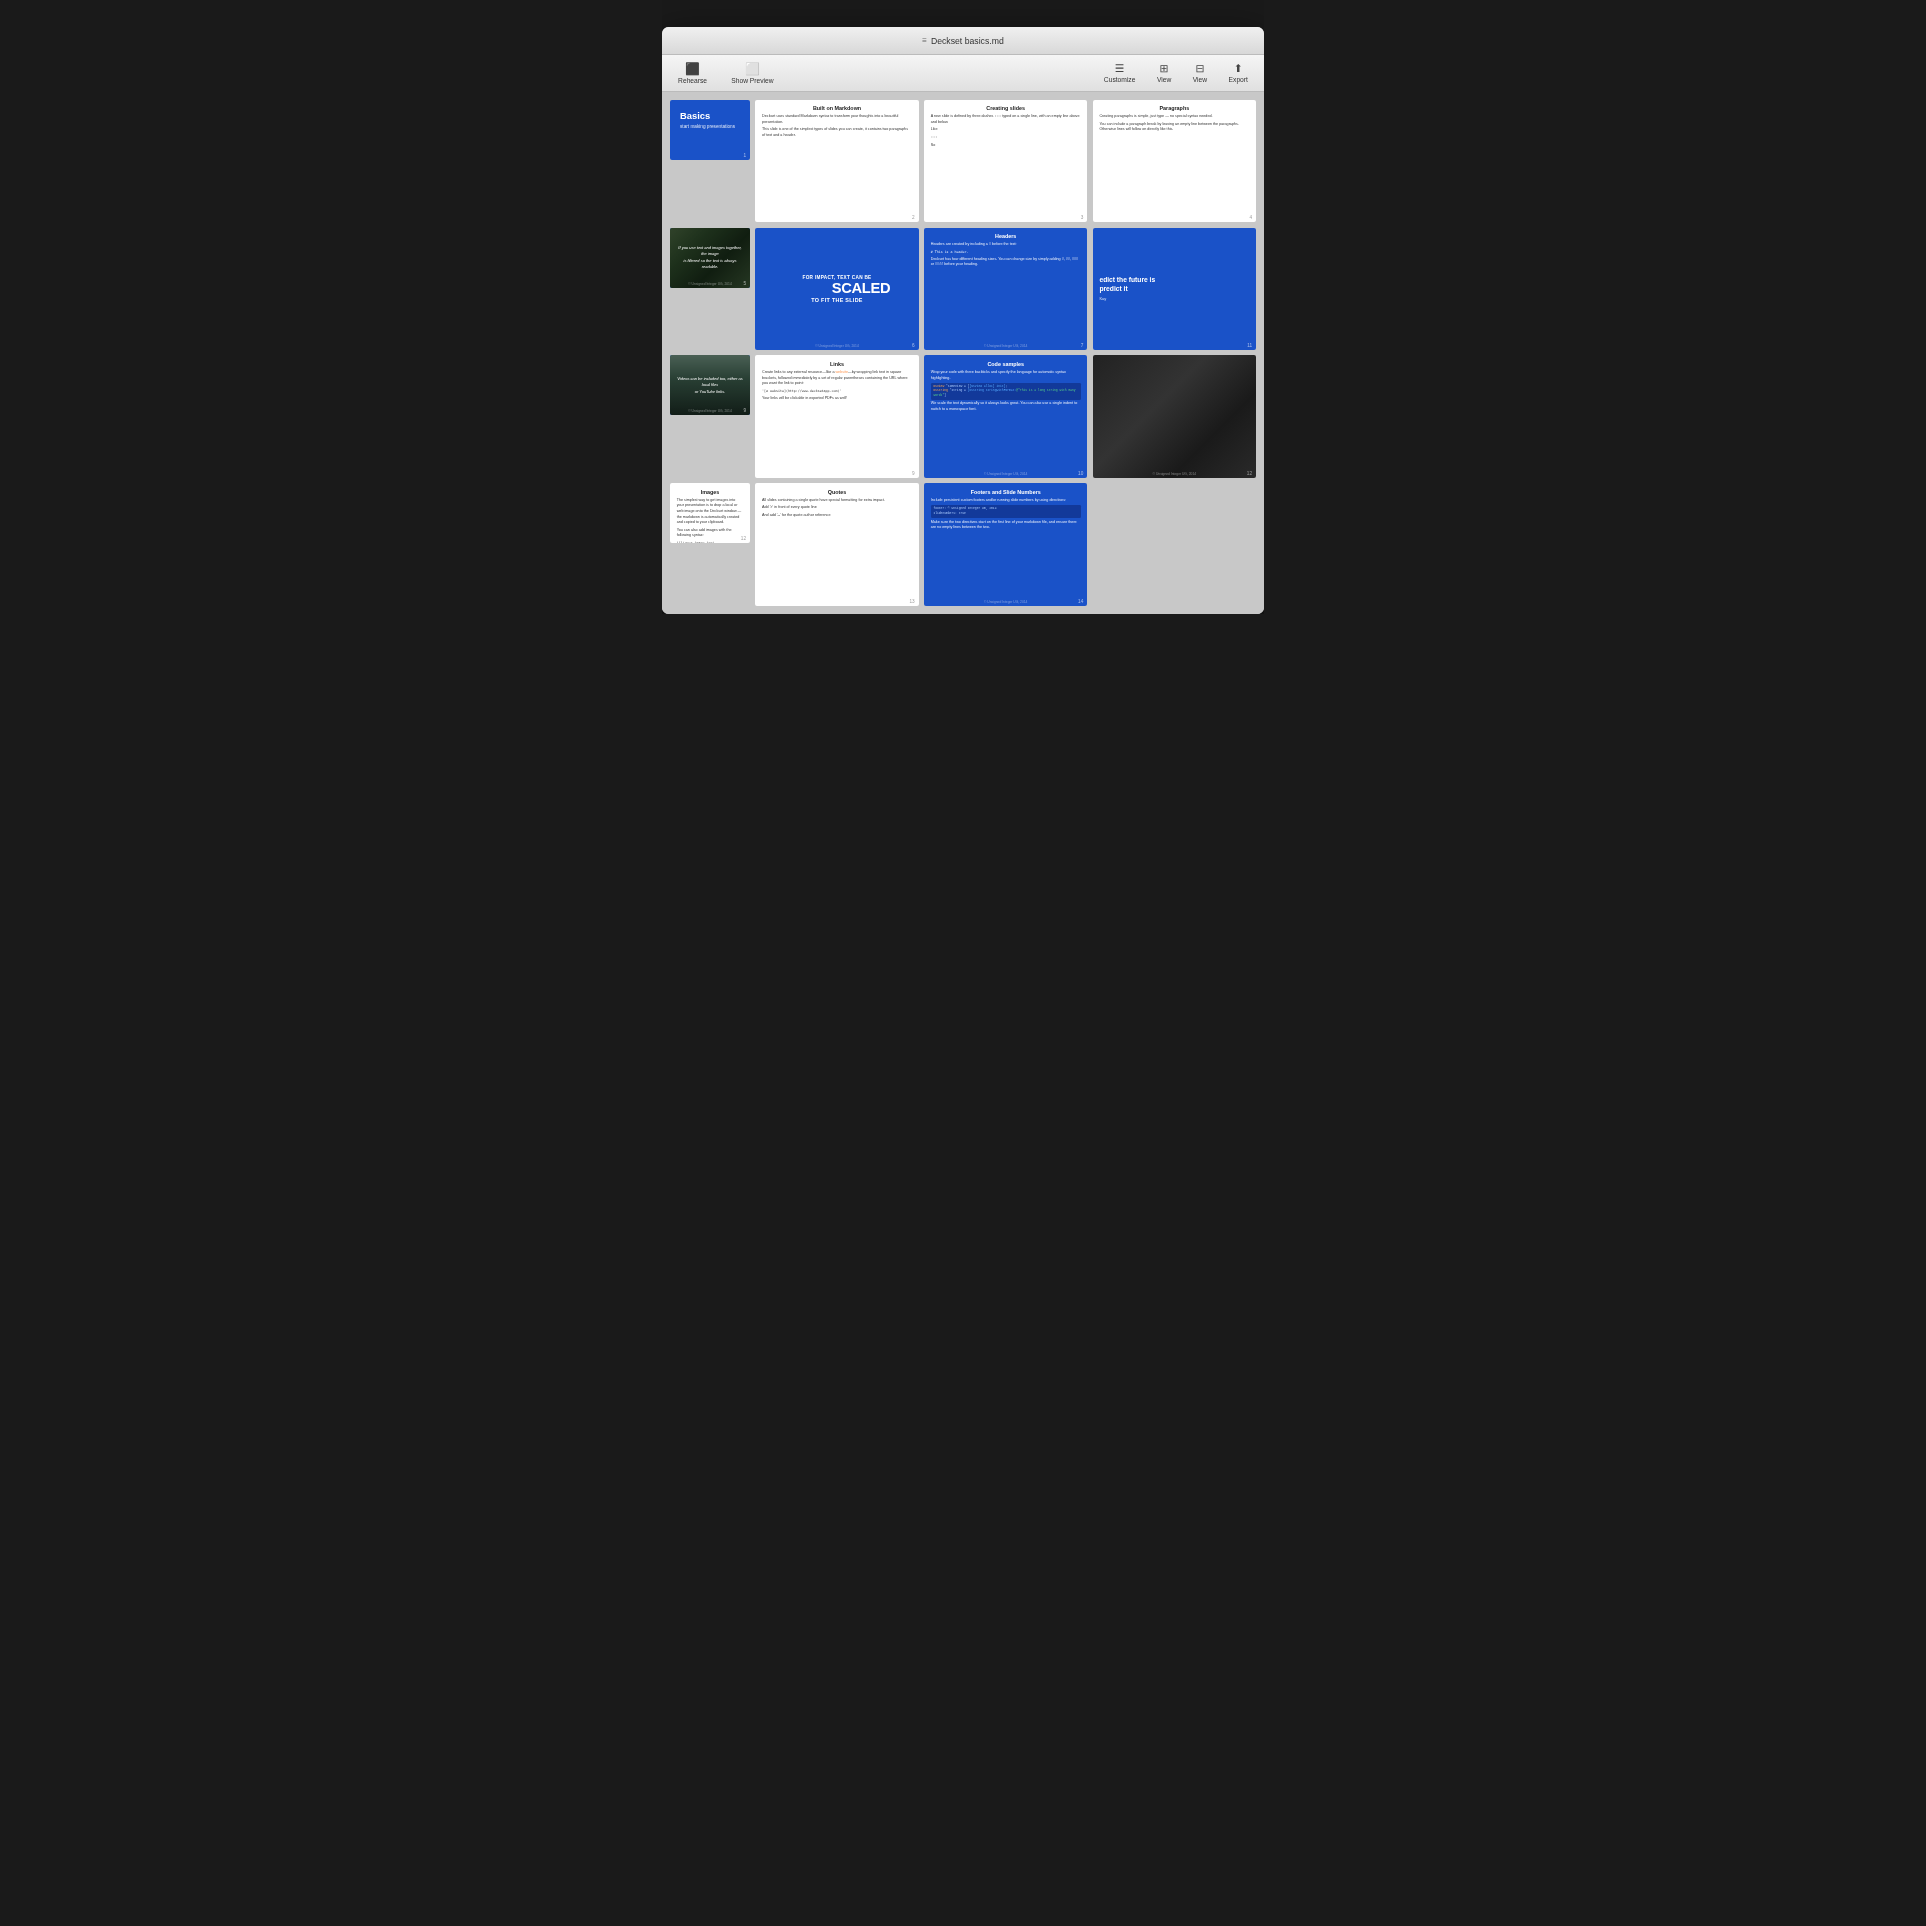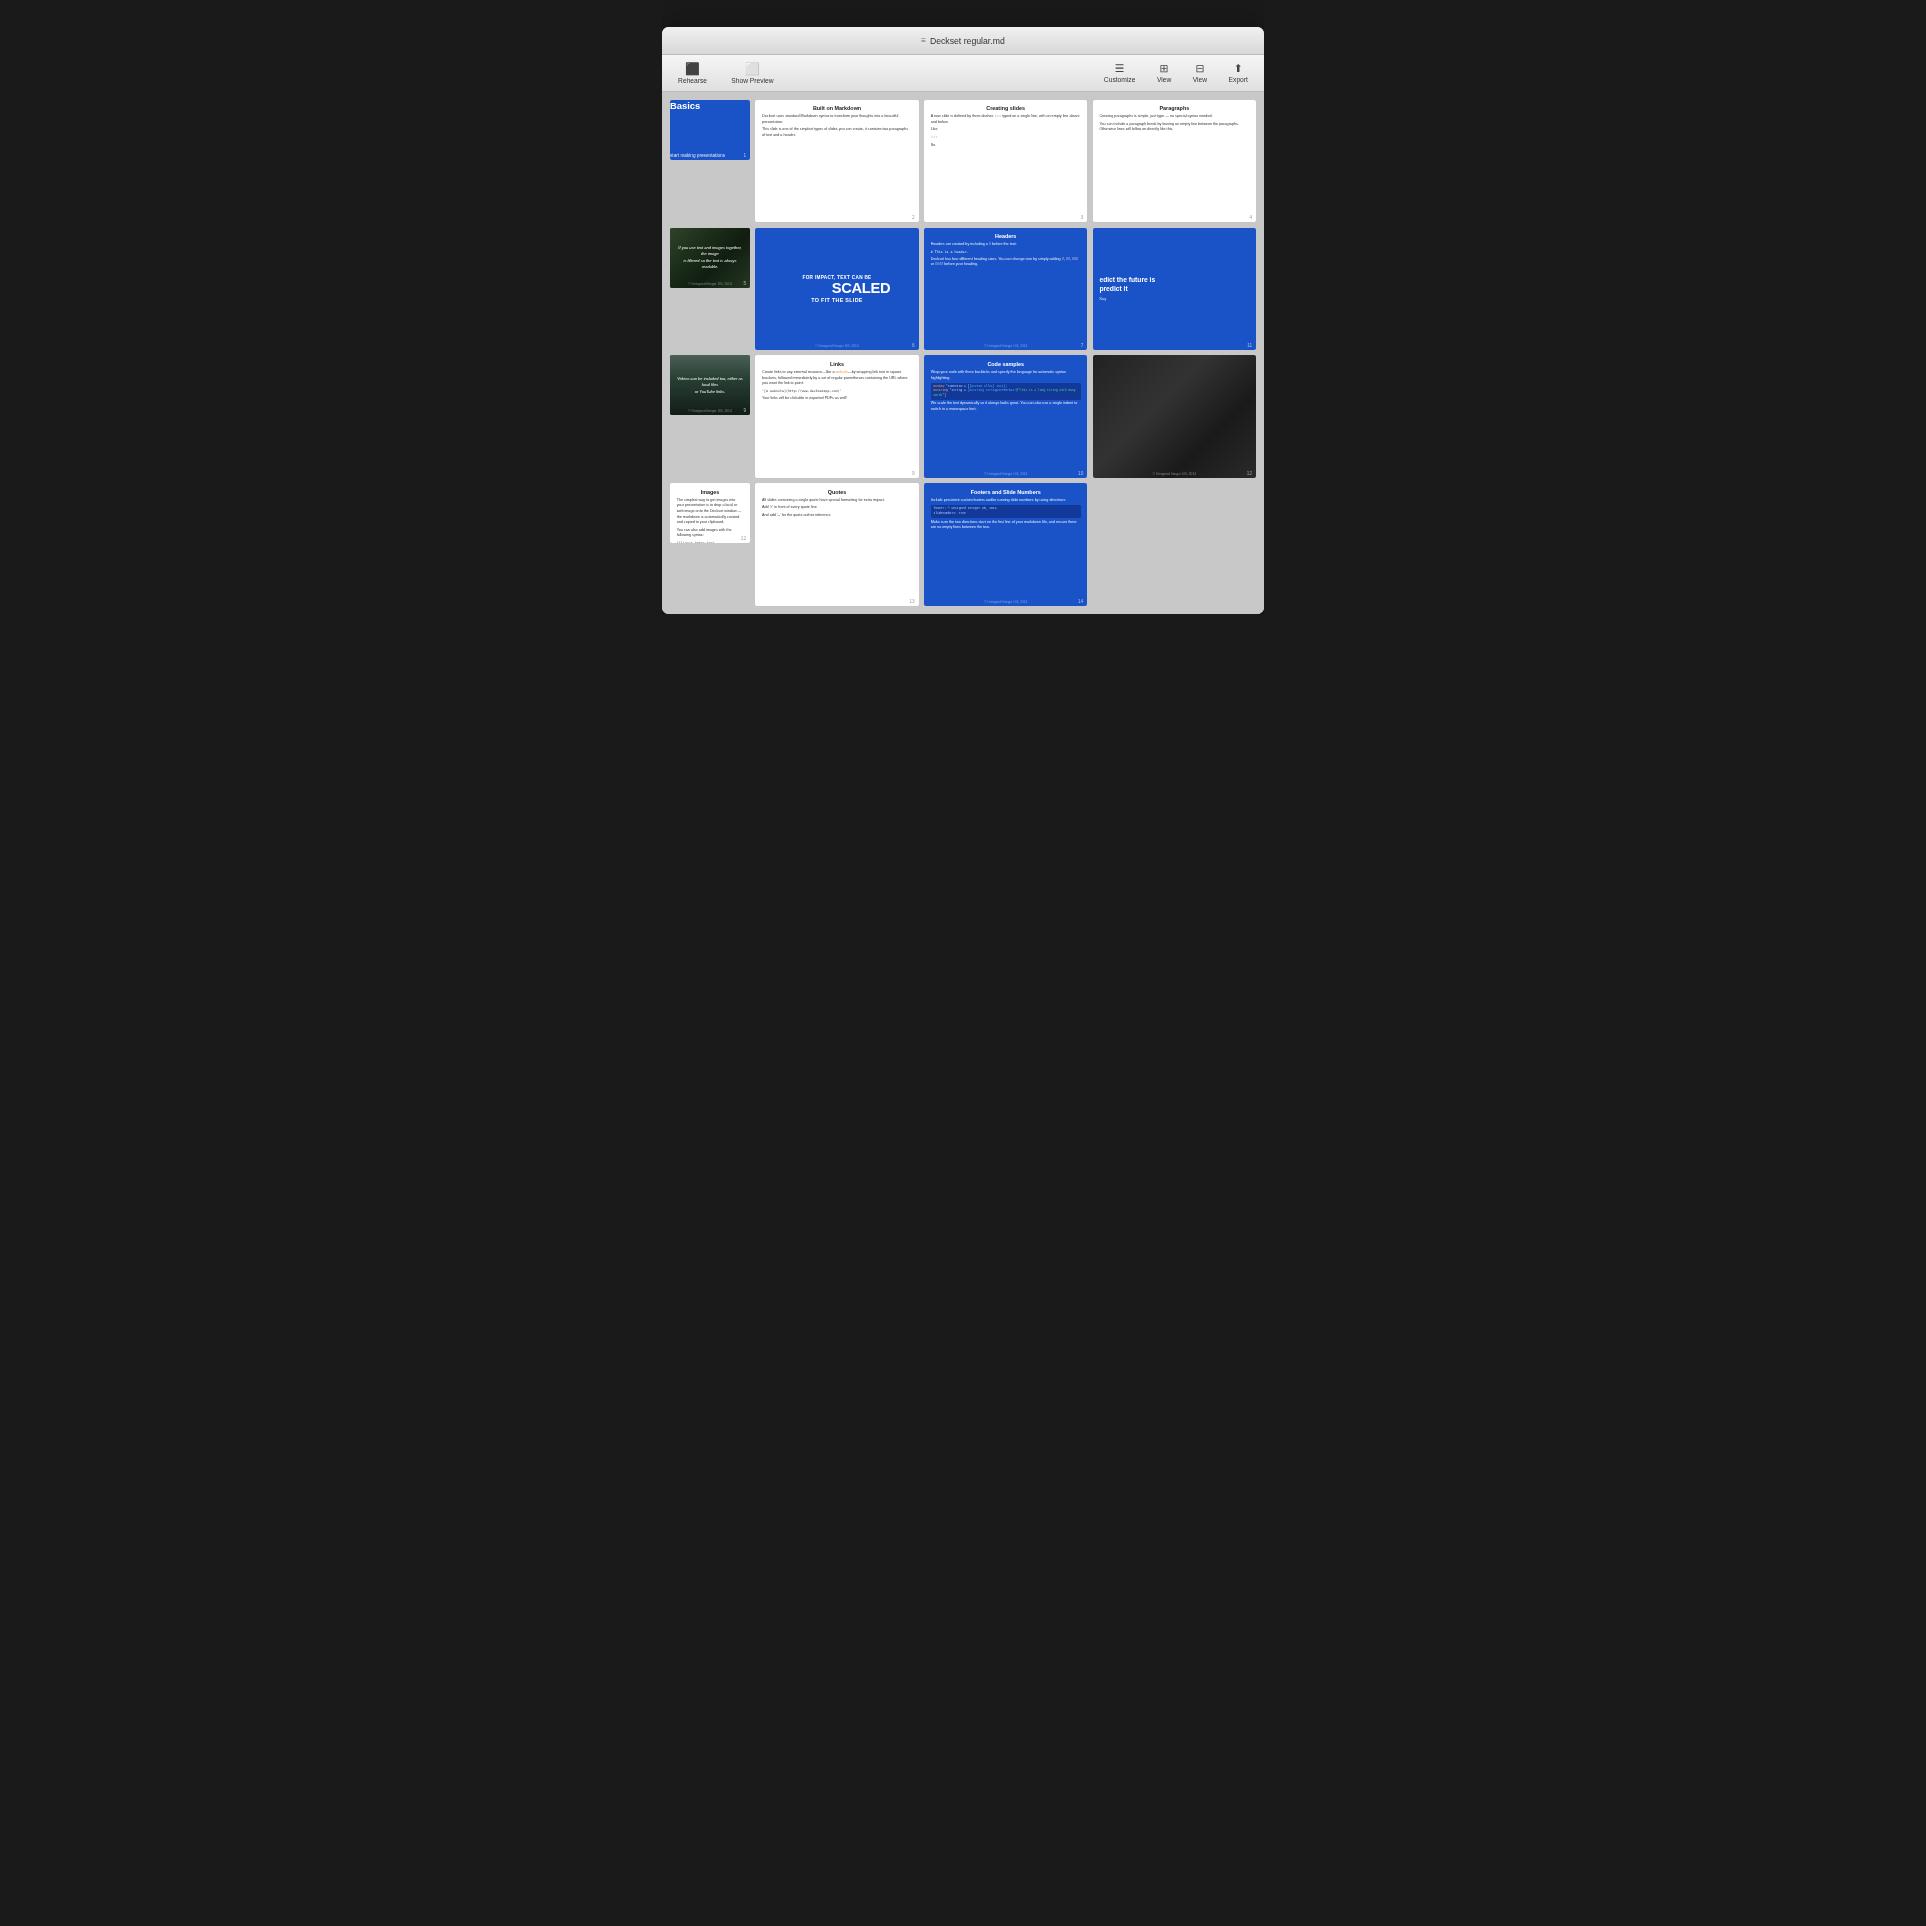--- a/index.html
+++ b/index.html
@@ -117,22 +117,22 @@
       color: rgba(255,255,255,0.6);
     }
     .slide-number-dark {
       color: rgba(0,0,0,0.4);
     }
     
     .slide-basics {
       background: #1a52c8;
       display: flex;
       flex-direction: column;
-      justify-content: space-between;
-      padding: 0;
+      justify-content: flex-start;
+      padding: 10px;
     }
     .slide-basics .basics-title {
       color: white;
       font-size: 9.4px;
       font-weight: 700;
       line-height: 1.2;
       margin-bottom: 2.7px;
     }
     .slide-basics .basics-subtitle {
       color: rgba(255,255,255,0.85);
@@ -323,21 +323,21 @@
     }
   </style>
 </head>
 <body>
 
 <div class="window">
 
   <div class="titlebar">
     <div class="window-title">
       <span class="icon">≡</span>
-      <span>Deckset regular.md</span>
+      <span>Deckset basics.md</span>
     </div>
   </div>
 
   <div class="toolbar">
     <div class="toolbar-left">
       <button class="toolbar-btn">
         <span class="btn-icon">⬛</span>
         <span class="btn-label">Rehearse</span>
       </button>
       <button class="toolbar-btn">

